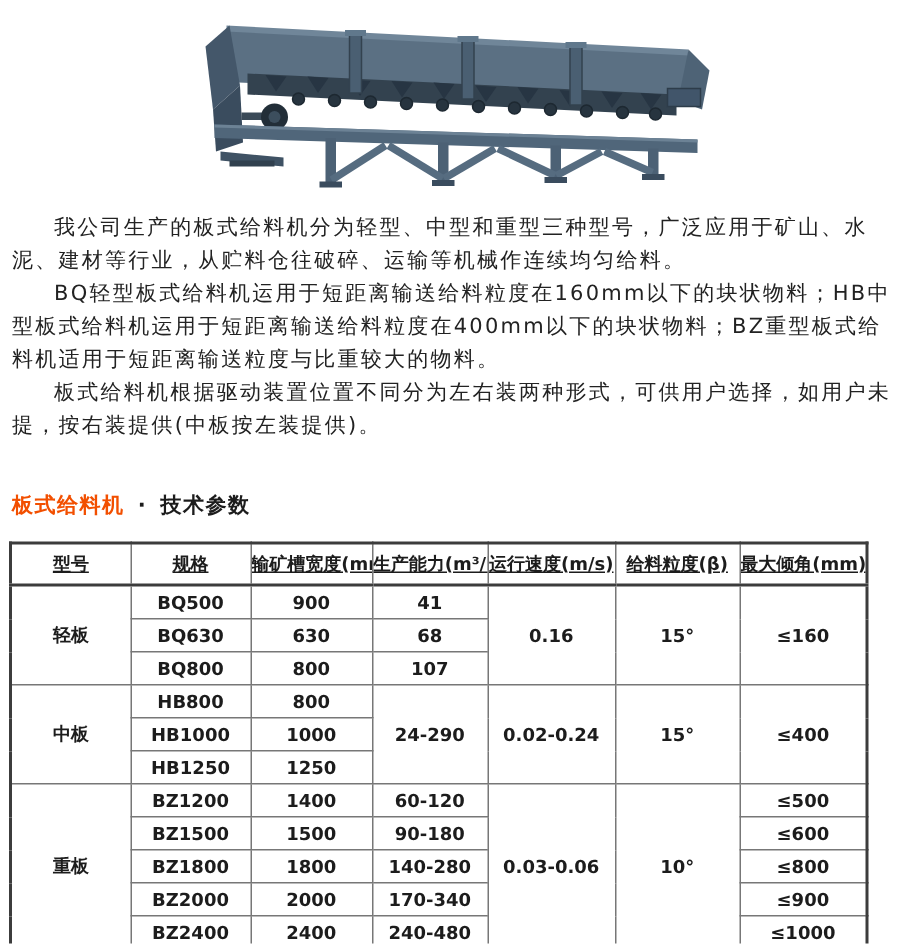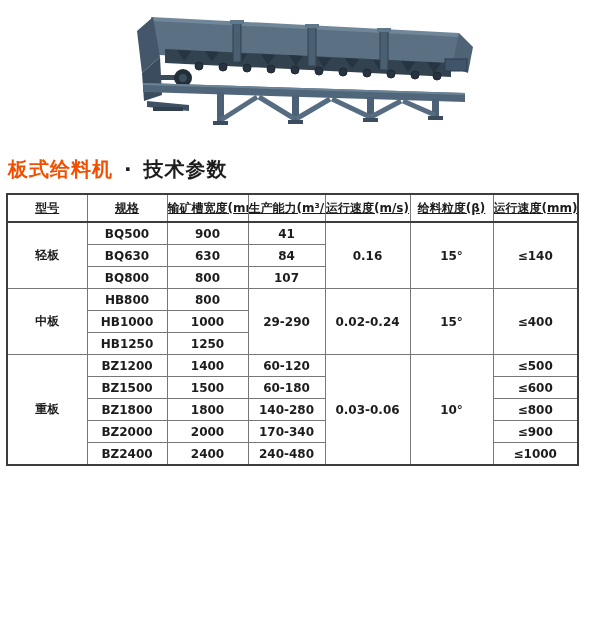--- a/index.html
+++ b/index.html
@@ -10,21 +10,21 @@
   }
   .hero{display:block;margin:5px auto 0;}
   .intro{margin:14px 8px 0 8px;}
   .intro p{
     margin:0;text-indent:2em;
     font-size:14px;line-height:22px;letter-spacing:1.5px;
     font-weight:500;color:#222;
   }
   .section-heading{
     margin:32px 0 0 8px;
-    font-size:20px;font-weight:bold;line-height:20px;letter-spacing:1px;
+    font-size:14px;font-weight:bold;line-height:20px;letter-spacing:1px;
   }
   .section-heading .hl{color:#f24f00;}
   .section-heading .sep{color:#1c1c1c;padding:0 3px;}
   .spec-table{
     margin:14px 0 0 6px;
     border-collapse:collapse;table-layout:fixed;
     width:571px;
     border:2px solid #3c3c3c;
     font-size:12px;
   }
@@ -126,20 +126,23 @@
       <rect x="234" y="113" width="15" height="4"></rect>
       <rect x="299" y="111" width="15" height="4"></rect>
     </g>
 
     <polygon points="18,96 60,100 60,106 18,102" fill="#3f5264"></polygon>
     <rect x="24" y="102" width="30" height="4" fill="#31404e"></rect>
   </g>
 </svg>
 
 <div class="intro">
+  <p>我公司生产的板式给料机分为轻型、中型和重型三种型号，广泛应用于矿山、水泥、建材等行业，从贮料仓往破碎、运输等机械作连续均匀给料。</p>
+  <p>BQ轻型板式给料机运用于短距离输送给料粒度在160mm以下的块状物料；HB中型板式给料机运用于短距离输送给料粒度在400mm以下的块状物料；BZ重型板式给料机适用于短距离输送粒度与比重较大的物料。</p>
+  <p>板式给料机根据驱动装置位置不同分为左右装两种形式，可供用户选择，如用户未提，按右装提供(中板按左装提供)。</p>
 </div>
 
 <div class="section-heading">
   <span class="hl" style="color: rgb(242, 79, 0);">板式给料机</span>
   <span class="sep">·</span>
   <span class="rest">技术参数</span>
 </div>
 
 <table class="spec-table">
   <colgroup>
@@ -152,48 +155,48 @@
       <col style="width: 85px;">
     </colgroup>
   <thead>
       <tr>
         <th>型号</th>
         <th>规格</th>
         <th>输矿槽宽度(mm)</th>
         <th>生产能力(m³/h)</th>
         <th>运行速度(m/s)</th>
         <th>给料粒度(β)</th>
-        <th>运行速度(mm)</th>
+        <th>最大倾角(mm)</th>
       </tr>
     </thead>
   <tbody>
       <tr>
         <td rowspan="3">轻板</td>
         <td>BQ500</td>
         <td>900</td>
         <td>41</td>
         <td rowspan="3">0.16</td>
         <td rowspan="3">15°</td>
-        <td rowspan="3">≤140</td>
+        <td rowspan="3">≤160</td>
       </tr>
       <tr>
         <td>BQ630</td>
         <td>630</td>
-        <td>84</td>
+        <td>68</td>
       </tr>
       <tr>
         <td>BQ800</td>
         <td>800</td>
         <td>107</td>
       </tr>
       <tr class="group-start">
         <td rowspan="3">中板</td>
         <td>HB800</td>
         <td>800</td>
-        <td rowspan="3">29-290</td>
+        <td rowspan="3">24-290</td>
         <td rowspan="3">0.02-0.24</td>
         <td rowspan="3">15°</td>
         <td rowspan="3">≤400</td>
       </tr>
       <tr>
         <td>HB1000</td>
         <td>1000</td>
       </tr>
       <tr>
         <td>HB1250</td>
@@ -204,21 +207,21 @@
         <td>BZ1200</td>
         <td>1400</td>
         <td>60-120</td>
         <td rowspan="5">0.03-0.06</td>
         <td rowspan="5">10°</td>
         <td>≤500</td>
       </tr>
       <tr>
         <td>BZ1500</td>
         <td>1500</td>
-        <td>60-180</td>
+        <td>90-180</td>
         <td>≤600</td>
       </tr>
       <tr>
         <td>BZ1800</td>
         <td>1800</td>
         <td>140-280</td>
         <td>≤800</td>
       </tr>
       <tr>
         <td>BZ2000</td>

